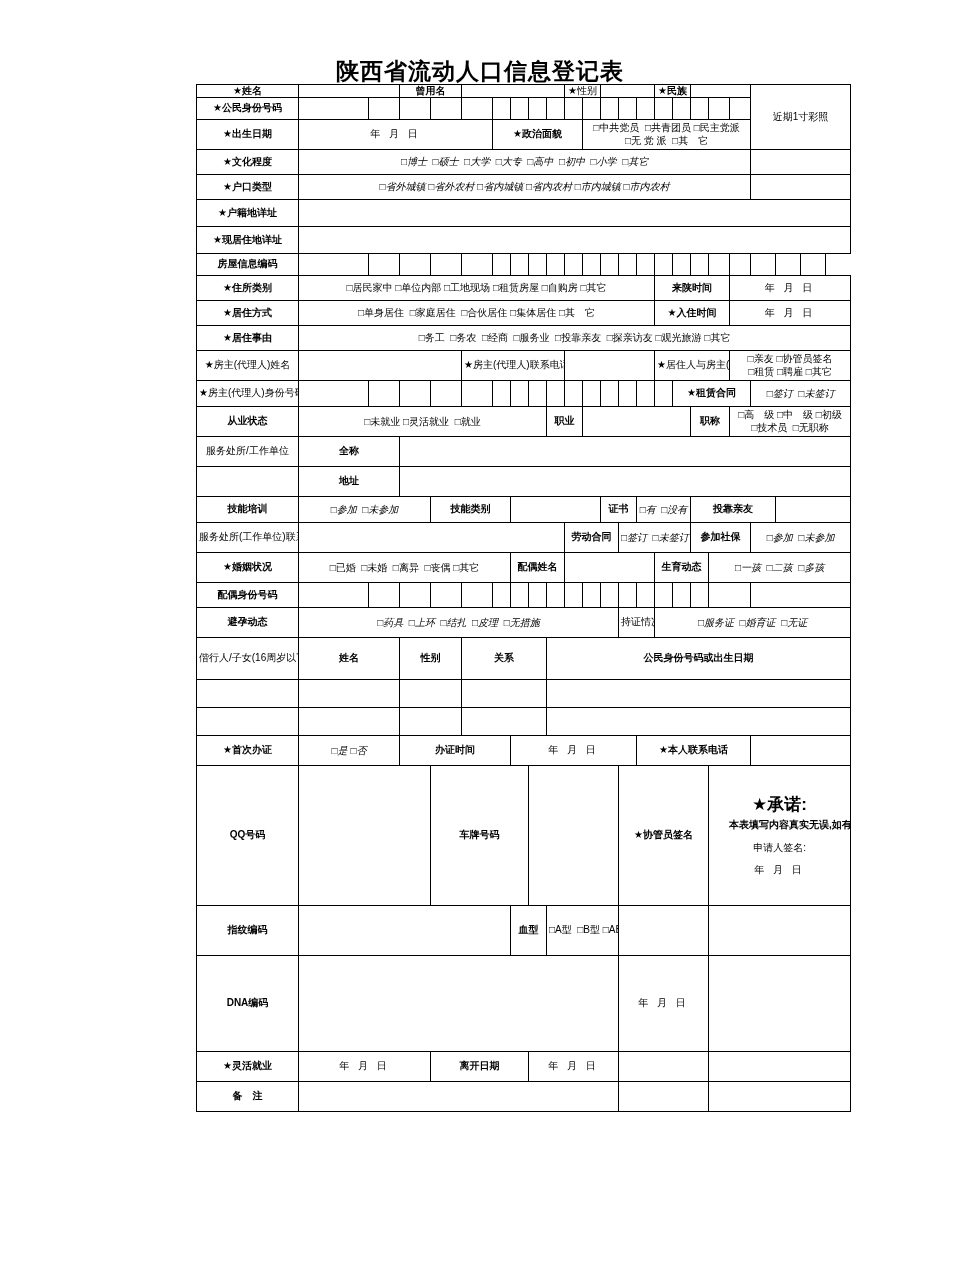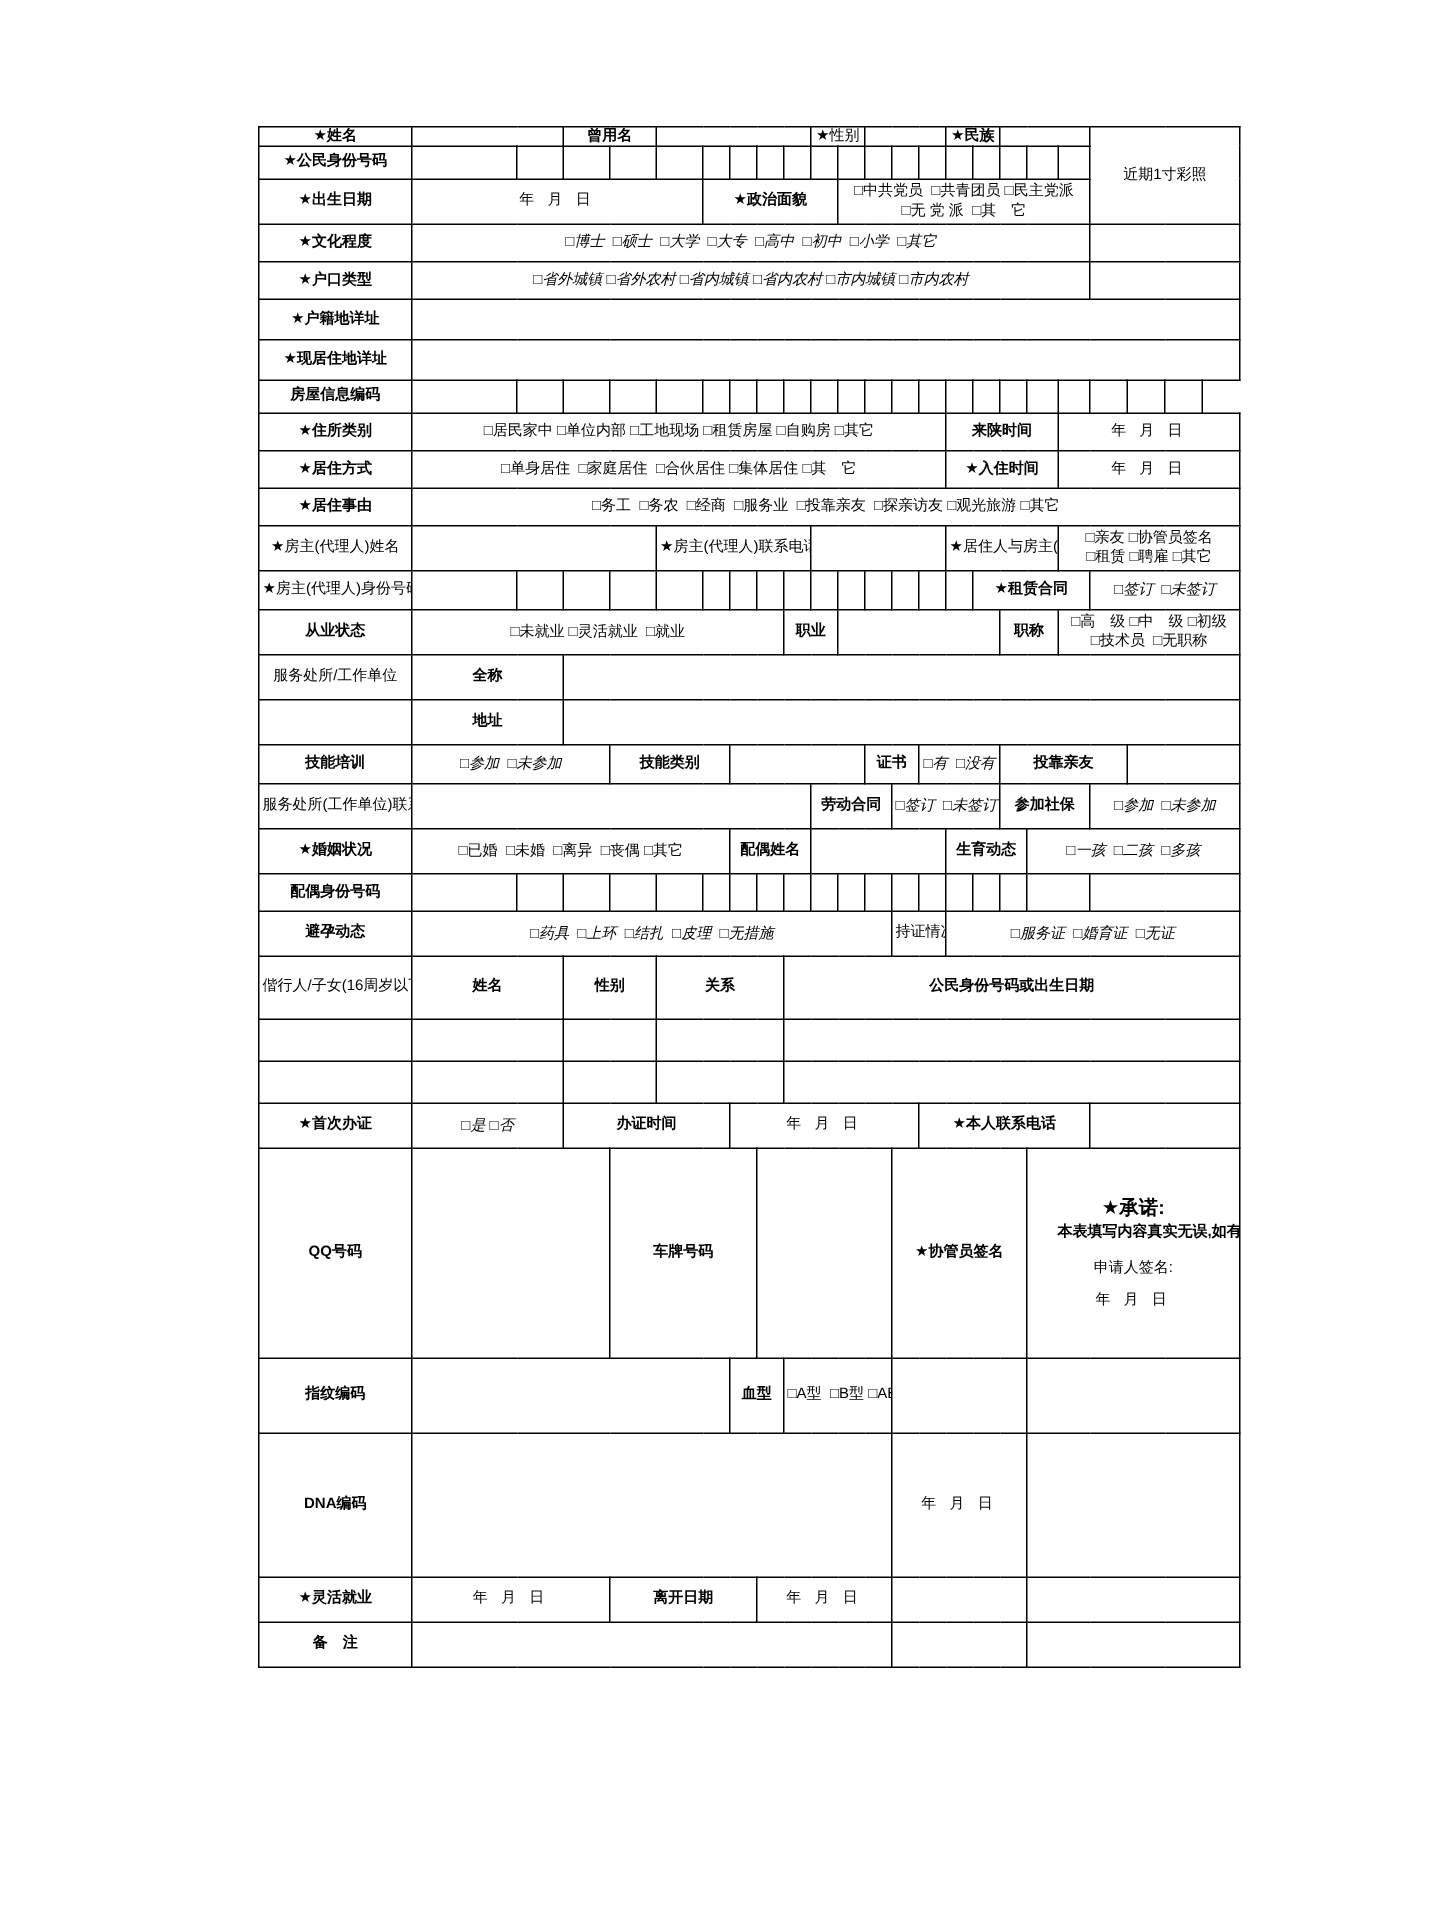--- a/index.html
+++ b/index.html
@@ -26,21 +26,21 @@
     top: 56px;
     width: 960px;
     text-align: center;
     font-size: 23px;
     font-weight: bold;
     letter-spacing: 1px;
     font-family: "DejaVu Sans", "Liberation Sans", sans-serif;
   }
   .table-wrap {
     position: absolute;
-    left: 144px;
+    left: 168px;
     top: 84px;
     width: 637px;
     padding-left: 28px;
   }
   table.frm {
     border-collapse: collapse;
     table-layout: fixed;
     width: 637px;
     font-size: 10px;
     line-height: 1.12;
@@ -90,21 +90,21 @@
     text-align: left;
     white-space: normal;
     font-size: 10px;
     line-height: 1.35;
     padding: 4px 3px;
     vertical-align: top;
     height: 100%;
   }
   .promise .p-title {
     font-weight: bold;
-    font-size: 13px;
+    font-size: 17px;
     display: block;
     margin-bottom: 1px;
   }
   .promise .p-body {
     display: block;
     font-weight: bold;
     text-indent: 18px;
     margin-bottom: 10px;
   }
   .promise .p-sign {
@@ -131,20 +131,21 @@
     letter-spacing: 3px;
     padding-bottom: 5px;
     font-size: 10px;
   }
 </style>
 </head>
 <body>
 
 <div class="page">
 
+  <div class="form-title">陕西省流动人口信息登记表</div>
 
   <div class="table-wrap">
     <table class="frm">
       <colgroup>
         <col style="width:102px">
           <col style="width:70px">
           <col style="width:31px">
           <col style="width:31px">
         <col style="width:31px">
           <col style="width:31px">

